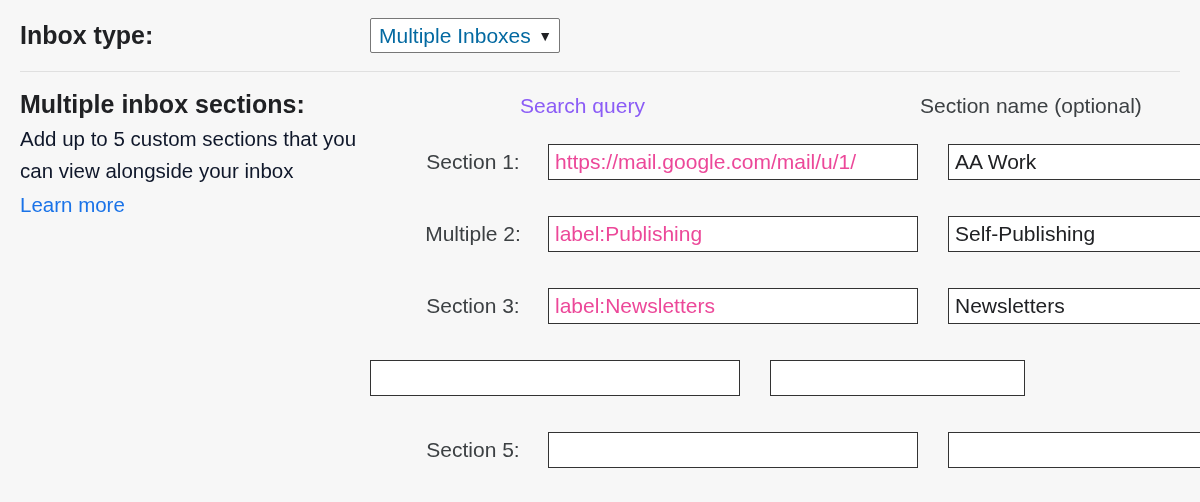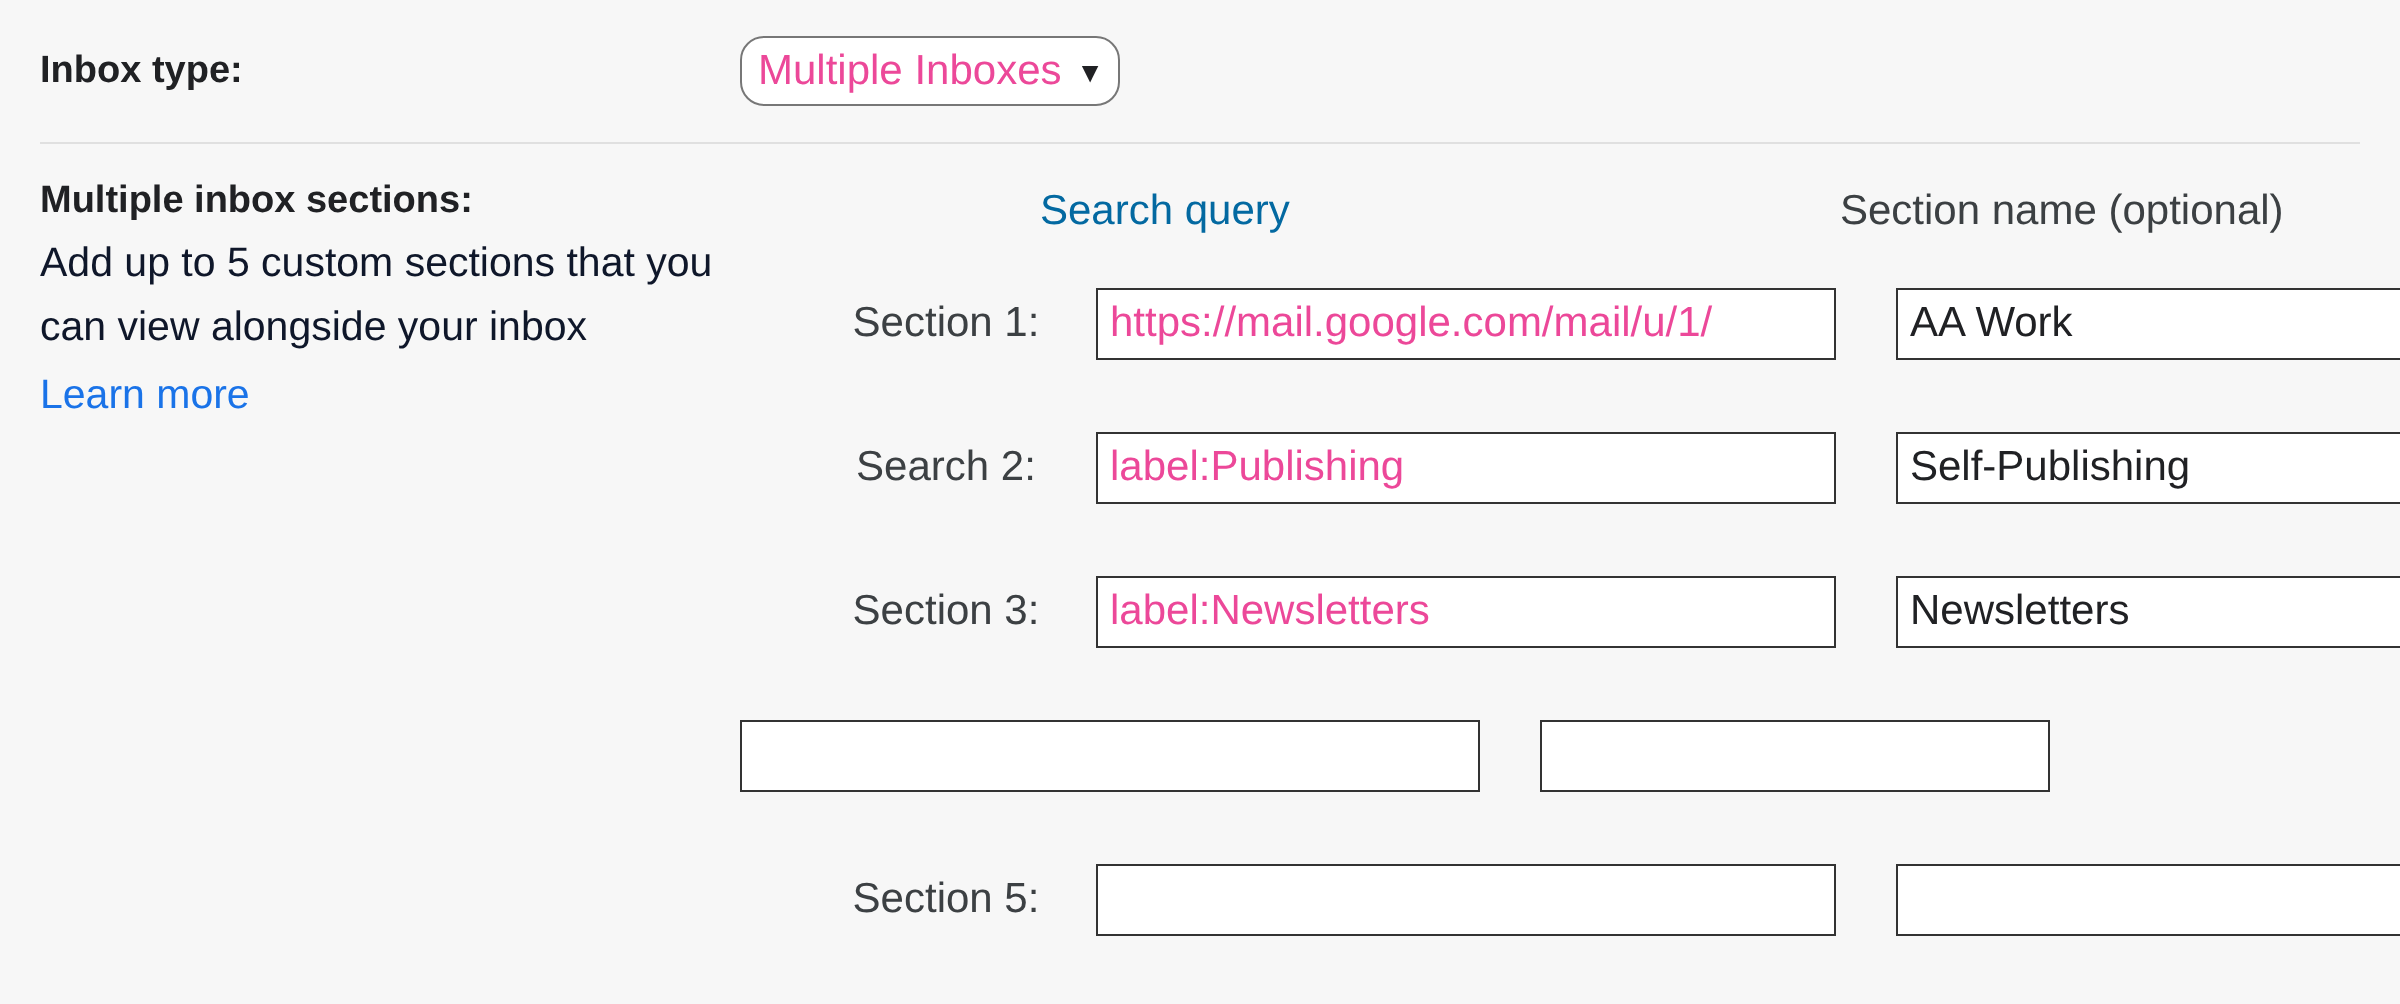--- a/index.html
+++ b/index.html
@@ -21,21 +21,21 @@
       display: flex;
       align-items: center;
       padding-bottom: 18px;
       border-bottom: 1px solid #e0e0e0;
     }
     .label-col {
       width: 350px;
       flex-shrink: 0;
     }
     .label-title {
-      font-size: 19px;
+      font-size: 25px;
       font-weight: bold;
       color: #202124;
     }
     .label-desc {
       font-size: 20.5px;
       color: #0f172a;
       line-height: 1.55;
       font-weight: 400;
       margin-top: 4px;
     }
@@ -47,26 +47,26 @@
       margin-top: 6px;
     }
     .select-wrapper {
       position: relative;
       display: inline-block;
     }
     .inbox-select {
       font-size: 21px;
       padding: 5px 28px 5px 8px;
       border: 1px solid #777;
-      border-radius: 12px;
+      border-radius: 2px;
       background: #fff;
       appearance: none;
       -webkit-appearance: none;
       cursor: pointer;
-      color: #ec4899;
+      color: #0369a1;
     }
     .select-caret {
       position: absolute;
       right: 8px;
       top: 50%;
       transform: translateY(-50%);
       pointer-events: none;
       font-size: 14px;
       color: #202124;
     }
@@ -83,21 +83,21 @@
       margin-top: 4px;
     }
     .col-label {
       width: 150px;
       flex-shrink: 0;
     }
     .col-query {
       width: 400px;
       flex-shrink: 0;
       font-size: 21px;
-      color: #0369a1;
+      color: #8b5cf6;
     }
     .col-name {
       width: 260px;
       font-size: 21px;
       color: #3c4043;
     }
     .grid-row {
       display: flex;
       align-items: center;
       margin-bottom: 36px;
@@ -162,21 +162,21 @@
         <div class="col-name">Section name (optional)</div>
       </div>
 
       <div class="grid-row">
         <div class="section-label">Section 1:</div>
         <input class="query-input" type="text" value="https://mail.google.com/mail/u/1/" style="">
         <input class="name-input" type="text" value="AA Work" style="">
       </div>
 
       <div class="grid-row">
-        <div class="section-label">Search 2:</div>
+        <div class="section-label">Multiple 2:</div>
         <input class="query-input" type="text" value="label:Publishing" style="">
         <input class="name-input" type="text" value="Self-Publishing" style="">
       </div>
 
       <div class="grid-row">
         <div class="section-label">Section 3:</div>
         <input class="query-input" type="text" value="label:Newsletters" style="">
         <input class="name-input" type="text" value="Newsletters" style="">
       </div>
 

